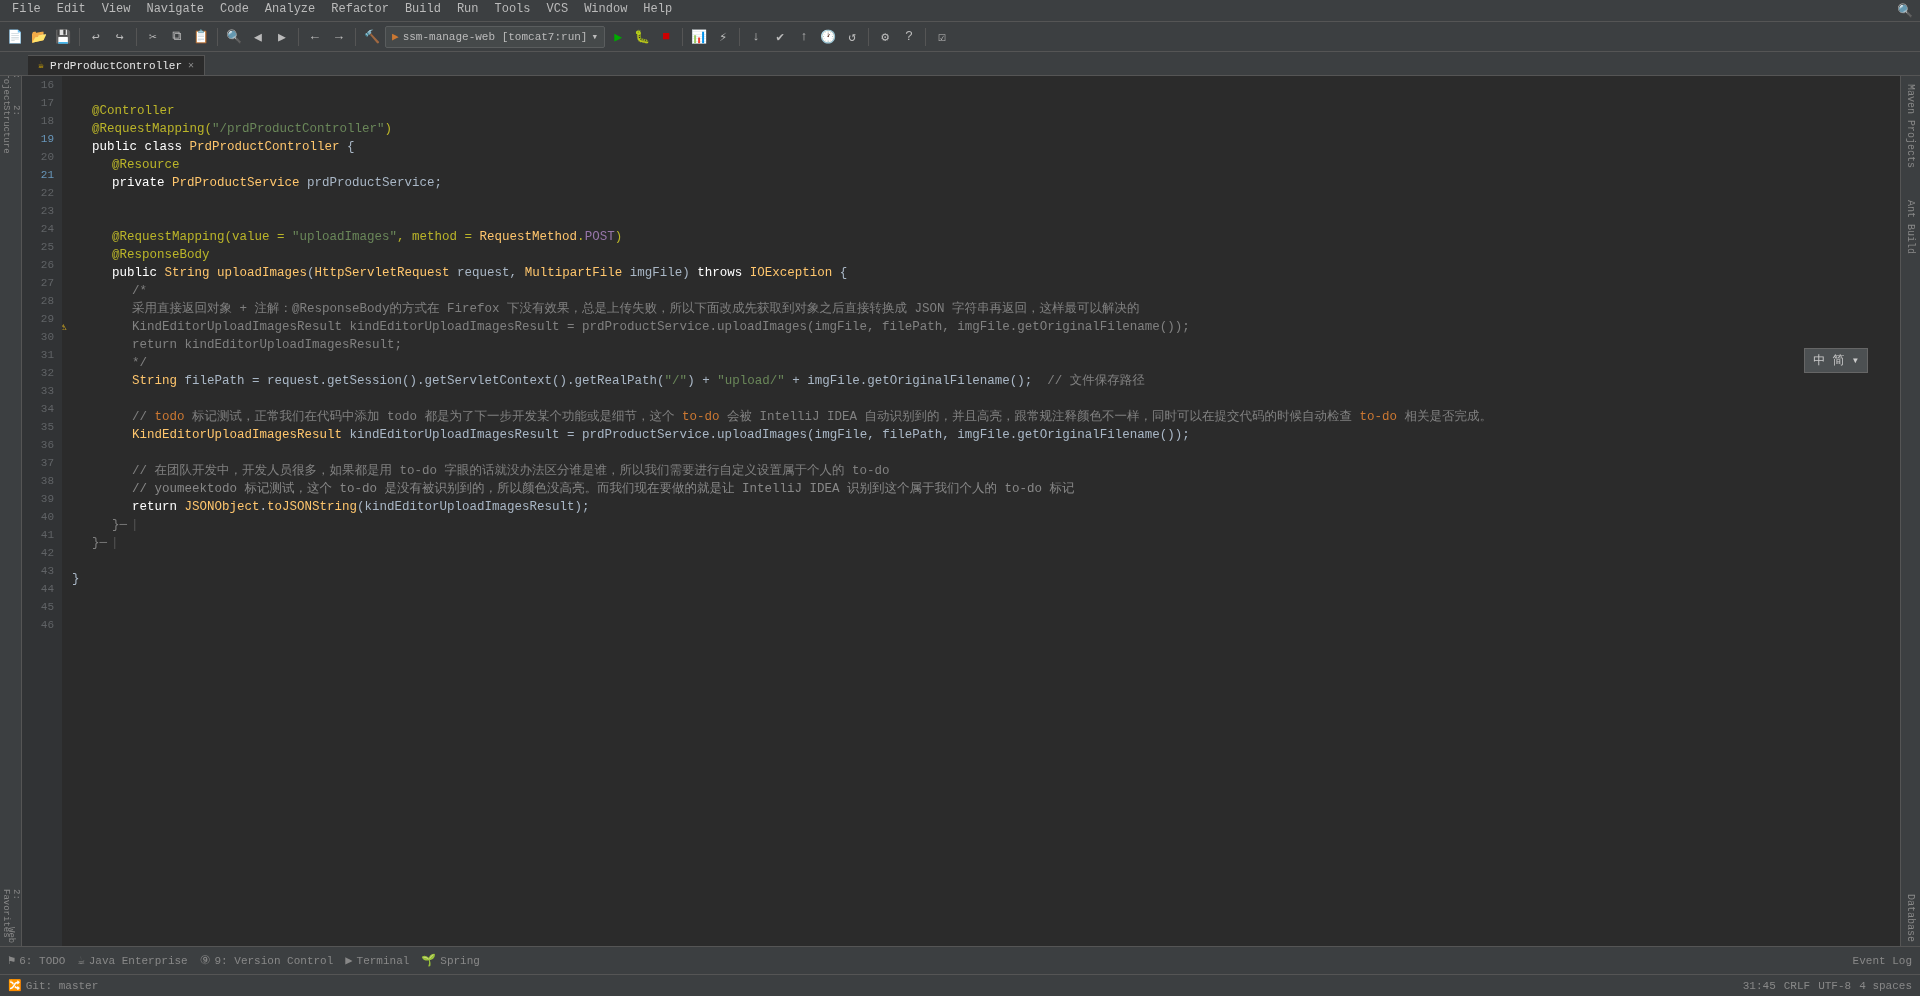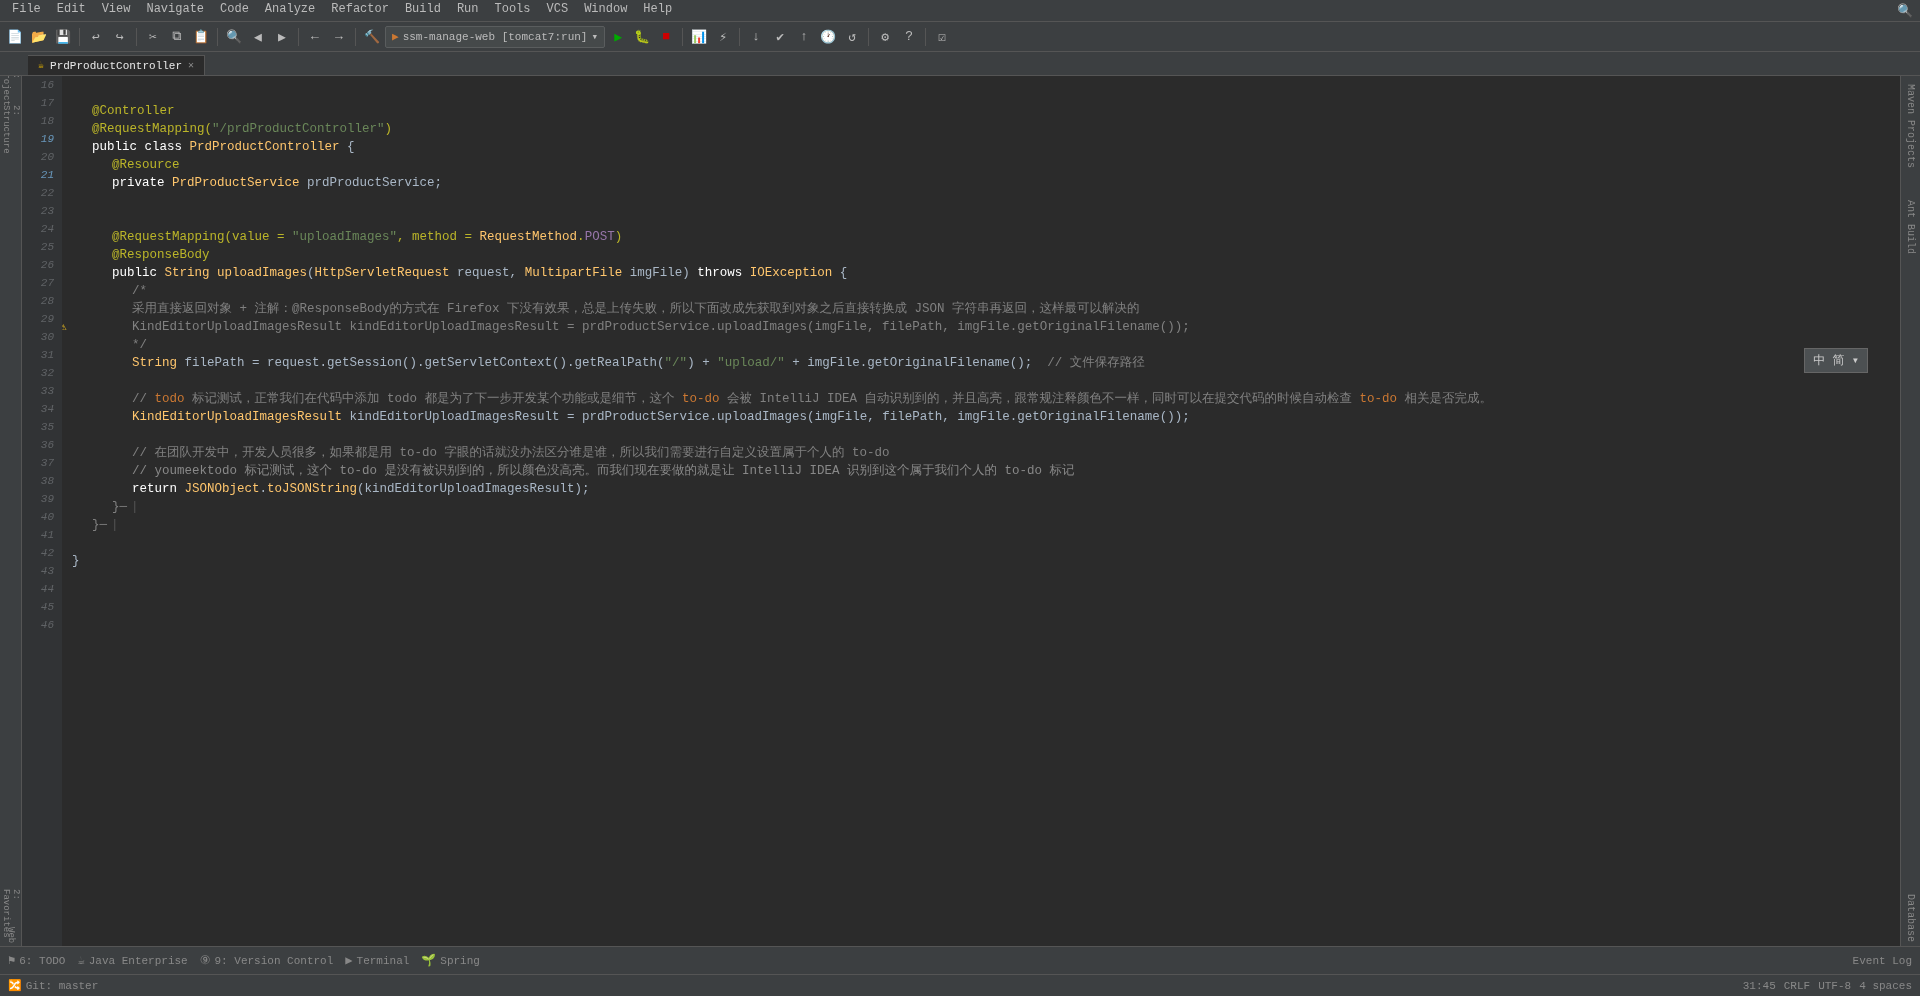--- a/index.html
+++ b/index.html
@@ -160,21 +160,20 @@
       padding-right: 8px;
       padding-top: 0;
       flex-shrink: 0;
       overflow: hidden;
       user-select: none;
     }
     .gutter-line {
       height: 18px;
       line-height: 18px;
       font-size: 11px;
-      font-style: italic;
     }
     .gutter-line.has-marker {
       color: #e8e8e8;
     }
 
     .code-content {
       flex: 1;
       overflow: auto;
       padding-left: 10px;
       padding-top: 8px;
@@ -461,20 +460,24 @@
           <span class="comment">采用直接返回对象 + 注解：@ResponseBody的方式在 Firefox 下没有效果，总是上传失败，所以下面改成先获取到对象之后直接转换成 JSON 字符串再返回，这样最可以解决的</span>
         </div>
 
 
         <div class="code-line" style="position:relative;">
           <span style="color:#f0c020; font-size:11px; position:absolute; left:-12px;">⚠</span>
           <span style="padding-left:60px;"></span>
           <span class="comment">KindEditorUploadImagesResult kindEditorUploadImagesResult = prdProductService.uploadImages(imgFile, filePath, imgFile.getOriginalFilename());</span>
         </div>
 
+        <div class="code-line">
+          <span style="padding-left:60px;"></span>
+          <span class="comment">return kindEditorUploadImagesResult;</span>
+        </div>
 
         <div class="code-line">
           <span style="padding-left:60px;"></span>
           <span class="comment">*/</span>
         </div>
 
         <div class="code-line">
           <span style="padding-left:60px;"></span>
           <span class="class-name">String</span><span> filePath = request.getSession().getServletContext().getRealPath(</span><span class="str">"/"</span><span>) + </span><span class="str">"upload/"</span><span> + imgFile.getOriginalFilename();  </span><span class="comment">// 文件保存路径</span>
         </div>

